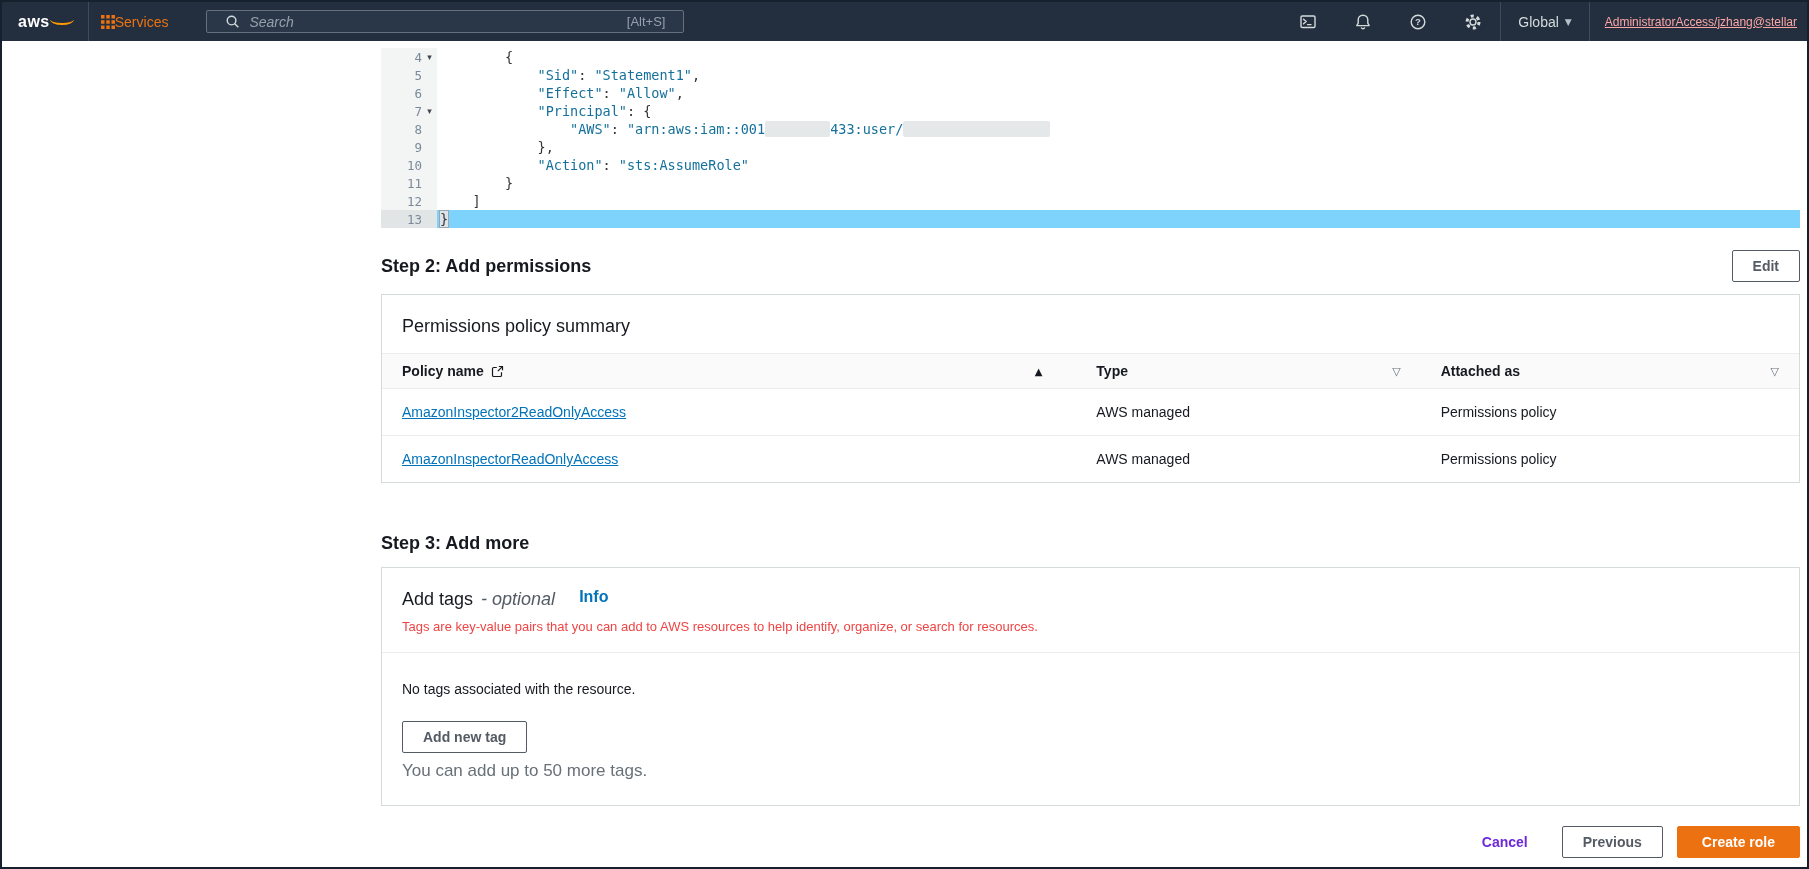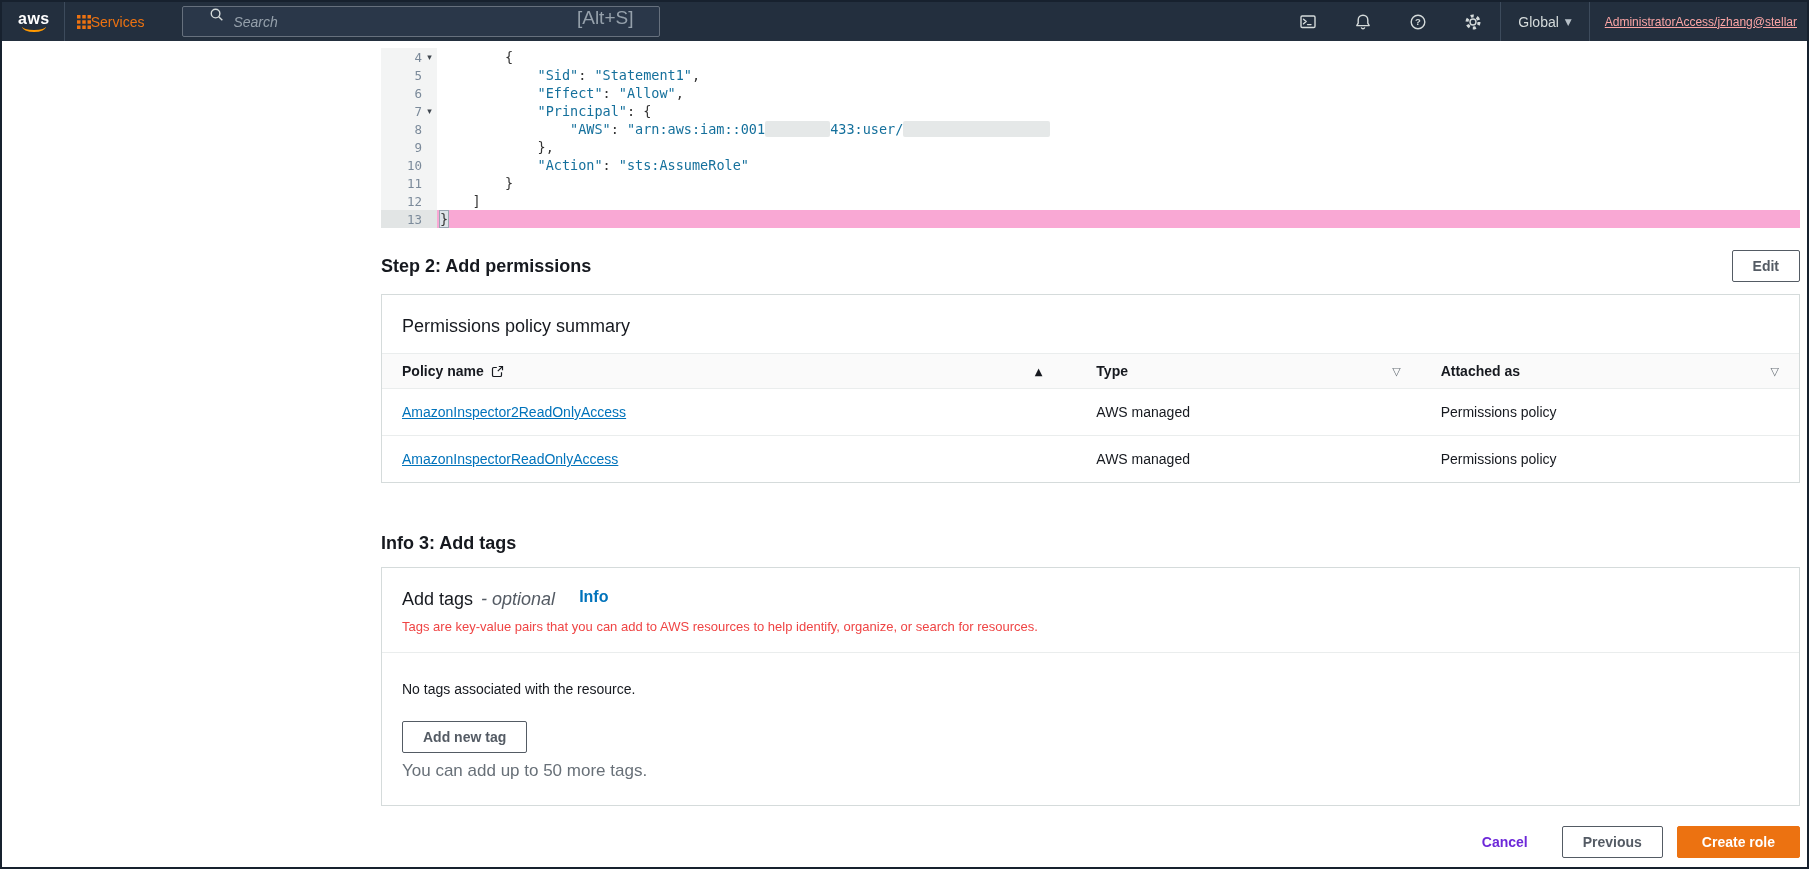--- a/index.html
+++ b/index.html
@@ -5,34 +5,34 @@
   * { box-sizing: border-box; margin: 0; padding: 0; }
   html, body { width: 1809px; height: 869px; overflow: hidden; }
   body { font-family: "Liberation Sans", sans-serif; color: #16191f; background: #fff; }
 
   .page { width: 1809px; height: 869px; border: 2px solid #17212e; background: #fff;
           display: flex; flex-direction: column; }
 
   
   .topnav { height: 39px; flex: 0 0 auto; background: var(--navbg, #232f3e);
             display: flex; align-items: center; padding: 0 10px; color: #d5dbdb; }
-  .logo { display: flex; flex-direction: column; align-items: center; margin: 0 14px 0 6px; cursor: pointer; }
+  .logo { display: flex; align-items: center; margin: 0 14px 0 6px; cursor: pointer; }
   .logo-text { color: #fff; font-weight: 700; font-size: 16px; line-height: 15px; letter-spacing: .5px; }
   .swoosh { width: 24px; height: 6px; border-bottom: 2px solid #ff9900;
             border-radius: 0 0 50% 50% / 0 0 90% 90%; }
   .nav-sep { width: 1px; align-self: stretch; background: #3d4b5c; }
   .services { display: flex; align-items: center; color: var(--orange, #ec7211);
               font-size: 14px; margin: 0 12px; cursor: pointer; }
-  .searchbox { display: flex; gap: 9px; width: 478px; height: 31px;
-               margin-left: 26px; padding: 0 26px; background: #2a3749;
+  .searchbox { display: flex; align-items: center; gap: 9px; width: 478px; height: 23px;
+               margin-left: 26px; padding: 0 18px; background: #2a3749;
                border: 1px solid #66707d; border-radius: 2px; color: #aab4bd; }
   .search-input { flex: 1; background: transparent; border: none; outline: none;
                   color: #eee; font-size: 14px; font-family: inherit; min-width: 0; }
   .search-input::placeholder { color: #95a0ab; font-style: italic; }
-  .shortcut { color: #95a0ab; font-size: 19px; white-space: nowrap; }
+  .shortcut { color: #95a0ab; font-size: 13px; white-space: nowrap; }
   .nav-right { margin-left: auto; display: flex; align-items: center; }
   .icon-btn { background: none; border: none; color: #d5dbdb; cursor: pointer;
               width: 55px; height: 39px; display: flex; align-items: center; justify-content: center; }
   .region { display: flex; align-items: center; gap: 6px; padding: 0 17px;
             font-size: 14px; color: #d5dbdb; cursor: pointer; }
   .caret { font-family: "DejaVu Sans", sans-serif; font-size: 9px; color: #b7c0c8; }
   .account { padding-left: 15px; font-size: 12px; color: #fca5a5; white-space: nowrap;
              overflow: hidden; max-width: 242px; cursor: pointer; text-decoration: underline; }
 
   
@@ -41,21 +41,21 @@
   
   .editor { margin-top: 7px; cursor: text; }
   .code-row { display: flex; height: 18px; }
   .gutter { width: 56px; flex: 0 0 56px; background: #f3f4f4; display: flex;
             align-items: center; justify-content: flex-end; }
   .lnum { font-family: "DejaVu Sans Mono", monospace; font-size: 12.5px; color: #7b8a9a; }
   .fold { width: 15px; text-align: center; font-family: "DejaVu Sans", sans-serif;
           font-size: 9px; line-height: 18px; color: #40474f; cursor: pointer; }
   .code-text { flex: 1; white-space: pre; padding-left: 3px;
                font-family: "DejaVu Sans Mono", monospace; font-size: 13.5px; line-height: 18px; }
-  .code-row.active { background: #f9a8d4; }
+  .code-row.active { background: #7dd3fc; }
   .code-row.active .gutter { background: #e2e5e5; }
   .tok-p { color: #333; }
   .tok-k { color: var(--codeblue, #15709c); }
   .tok-s { color: var(--codeblue, #15709c); }
   .tok-r { background: #e5e8e8; border-radius: 2px; }
   .tok-b { color: #333; outline: 1px solid #9aa5b1; background: #dde3e8; }
 
   
   .step-row { display: flex; align-items: center; justify-content: space-between; margin-top: 22px; }
   .step { font-size: 18px; font-weight: 700; color: #16191f; line-height: 24px; }
@@ -292,21 +292,21 @@
             <div class="td">Permissions policy</div>
           </div>
           <div class="table-row">
             <div class="td"><a class="policy-link" href="#">AmazonInspectorReadOnlyAccess</a></div>
             <div class="td">AWS managed</div>
             <div class="td">Permissions policy</div>
           </div>
         </div>
     </section>
 
-    <h2 class="step step3">Info 3: Add tags</h2>
+    <h2 class="step step3">Step 3: Add more</h2>
 
     <section class="card">
       <div class="card-header">
         <div class="card-title-row">
           <h3 class="card-title">Add tags</h3>
           <span class="optional">- optional</span>
           <a href="#" class="info-link">Info</a>
         </div>
         <p class="card-desc">Tags are key-value pairs that you can add to AWS resources to help identify, organize, or search for resources.</p>
       </div>

